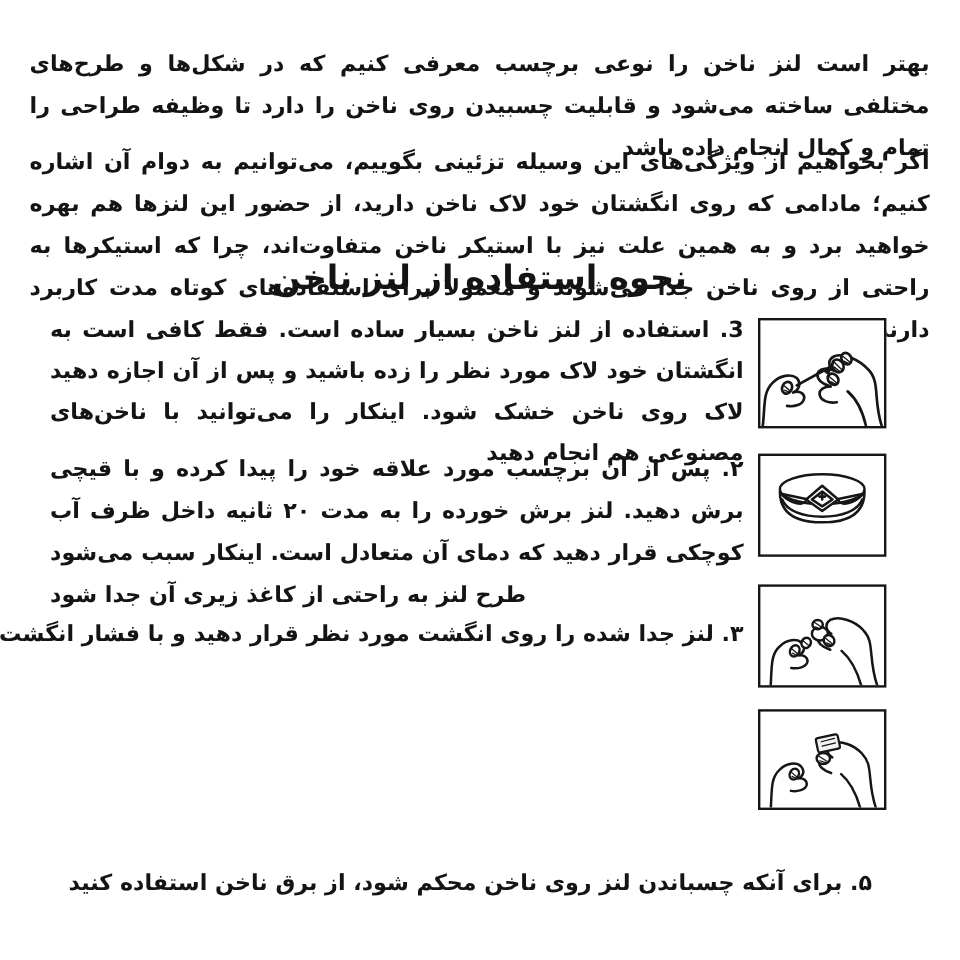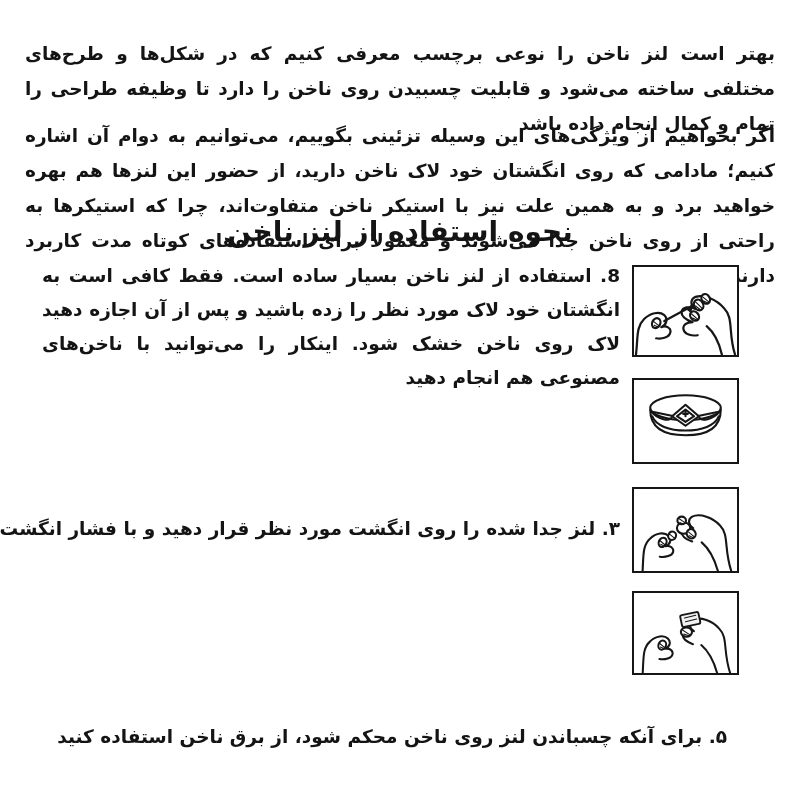--- a/index.html
+++ b/index.html
@@ -79,21 +79,21 @@
 </head>
 <body>
 
 <div class="page">
 
   <p class="para intro1">بهتر است لنز ناخن را نوعی برچسب معرفی کنیم که در شکل‌ها و طرح‌های مختلفی ساخته می‌شود و قابلیت چسبیدن روی ناخن را دارد تا وظیفه طراحی را تمام و کمال انجام داده باشد</p>
   <p class="para intro2">اگر بخواهیم از ویژگی‌های این وسیله تزئینی بگوییم، می‌توانیم به دوام آن اشاره کنیم؛ مادامی که روی انگشتان خود لاک ناخن دارید، از حضور این لنزها هم بهره خواهید برد و به همین علت نیز با استیکر ناخن متفاوت‌اند، چرا که استیکرها به راحتی از روی ناخن جدا می‌شوند و معمولا برای استفاده‌های کوتاه مدت کاربرد دارند</p>
 
   <h1 class="title">نحوه استفاده از لنز ناخن</h1>
 
-  <p class="step-text step1">8. استفاده از لنز ناخن بسیار ساده است. فقط کافی است به انگشتان خود لاک مورد نظر را زده باشید و پس از آن اجازه دهید لاک روی ناخن خشک شود. اینکار را می‌توانید با ناخن‌های مصنوعی هم انجام دهید</p>
+  <p class="step-text step1">3. استفاده از لنز ناخن بسیار ساده است. فقط کافی است به انگشتان خود لاک مورد نظر را زده باشید و پس از آن اجازه دهید لاک روی ناخن خشک شود. اینکار را می‌توانید با ناخن‌های مصنوعی هم انجام دهید</p>
   <figure class="fig fig1">
     <svg viewBox="0 0 102 86" aria-hidden="true">
 
       <path class="ink-fill" d="M100,86 C93,64 99,50 89,40 C82,32 69,26 61,29 C55,32 56,38 61,41 C55,38 48,39 47,44 C47,49 52,52 58,54 C52,54 48,57 49,61 C50,66 57,68 63,67"></path>
       <path class="ink" d="M87,86 C84,73 79,64 72,58"></path>
 
       <ellipse class="ink-fill" cx="64" cy="37" rx="4.5" ry="5.5" transform="rotate(-30 64 37)"></ellipse>
       <path class="hatch" d="M61,34 L67,40 M61,38 L66,42"></path>
       <ellipse class="ink-fill" cx="71" cy="31" rx="4" ry="5" transform="rotate(-30 71 31)"></ellipse>
       <path class="hatch" d="M68,29 L74,34 M69,33 L73,35"></path>
@@ -102,20 +102,21 @@
 
       <path class="ink-fill" d="M2,86 C4,69 2,59 10,51 C16,45 25,43 30,47 C34,51 32,57 27,59 C32,57 37,60 36,64 C35,69 28,71 22,70"></path>
       <ellipse class="ink-fill" cx="22" cy="55" rx="4" ry="5" transform="rotate(25 22 55)"></ellipse>
       <path class="hatch" d="M19,53 L25,58 M20,57 L24,59"></path>
 
       <path class="ink" d="M30,53 L52,41"></path>
       <path d="M52,41 L60,35 L56,44 Z" fill="#161616" stroke="#161616" stroke-width="1"></path>
     </svg>
   </figure>
 
+  <p class="step-text step2">۲. پس از آن برچسب مورد علاقه خود را پیدا کرده و با قیچی برش دهید. لنز برش خورده را به مدت ۲۰ ثانیه داخل ظرف آب کوچکی قرار دهید که دمای آن متعادل است. اینکار سبب می‌شود طرح لنز به راحتی از کاغذ زیری آن جدا شود</p>
   <figure class="fig fig2">
     <svg viewBox="0 0 102 86" aria-hidden="true">
 
       <ellipse class="ink-fill" cx="51" cy="29" rx="37" ry="13"></ellipse>
 
       <path class="ink" d="M14,31 C14,49 26,58 51,58 C76,58 88,49 88,31"></path>
       <path class="ink" d="M16,38 C20,48 34,53 51,53 C68,53 82,48 86,38"></path>
 
       <path class="ink" d="M15,33 L39,38 M63,38 L87,33"></path>
       <polygon class="ink-fill" points="51,26 65,38 51,48 37,38"></polygon>

